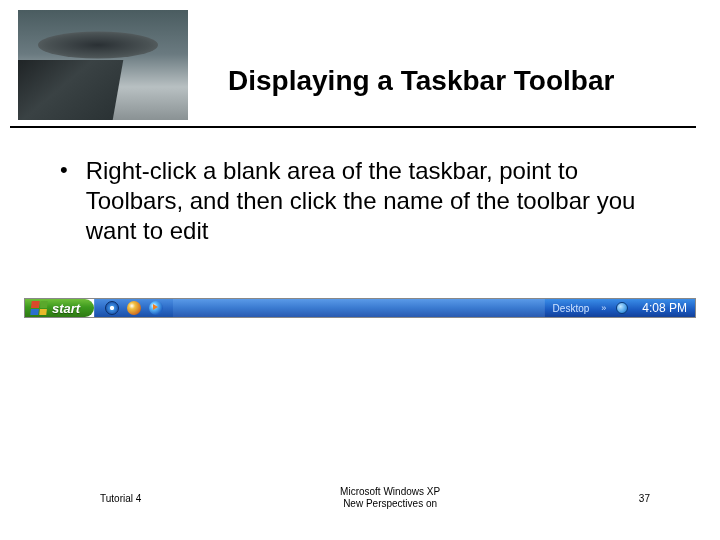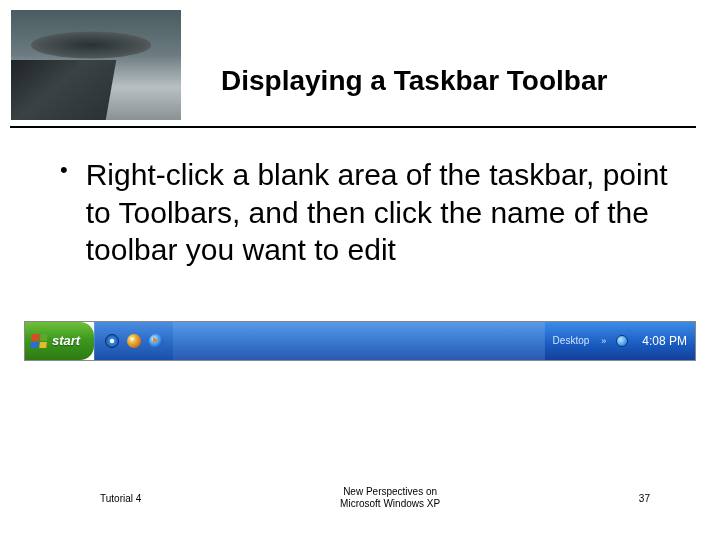--- a/index.html
+++ b/index.html
@@ -9,21 +9,21 @@
     background: #ffffff;
     font-family: Arial, Helvetica, sans-serif;
     color: #000;
     position: relative;
     overflow: hidden;
   }
 
   .header {
     display: flex;
     align-items: flex-start;
-    padding: 10px 0 0 1px;
+    padding: 10px 0 0 8px;
     height: 120px;
     position: relative;
   }
 
   .header-img {
     width: 170px;
     height: 110px;
     margin-left: 10px;
     background: linear-gradient(180deg, #4a5c60 0%, #6a7a80 40%, #b8c0c2 70%, #8a9294 100%);
     position: relative;
@@ -70,27 +70,27 @@
   .bullet-row {
     display: flex;
     align-items: flex-start;
     gap: 18px;
   }
   .bullet-dot {
     font-size: 22px;
     line-height: 28px;
   }
   .bullet-text {
-    font-size: 30px;
+    font-size: 24px;
     line-height: 1.25;
   }
 
   .taskbar {
     margin: 52px 24px 0 24px;
-    height: 40px;
+    height: 20px;
     border: 1px solid #888;
     display: flex;
     align-items: stretch;
     font-size: 11px;
     color: #fff;
     overflow: hidden;
   }
 
   .start-btn {
     display: flex;
@@ -221,17 +221,17 @@
     <span class="tray-desktop">Desktop</span>
     <span class="tray-chevron">»</span>
     <div class="tray-dot"></div>
     <span class="tray-time">4:08 PM</span>
   </div>
 </div>
 
 <div class="footer">
   <div>Tutorial 4</div>
   <div class="footer-center">
+    <div>Microsoft Windows XP</div>
     <div>New Perspectives on</div>
-    <div>Microsoft Windows XP</div>
   </div>
   <div>37</div>
 </div>
 
 </body></html>

